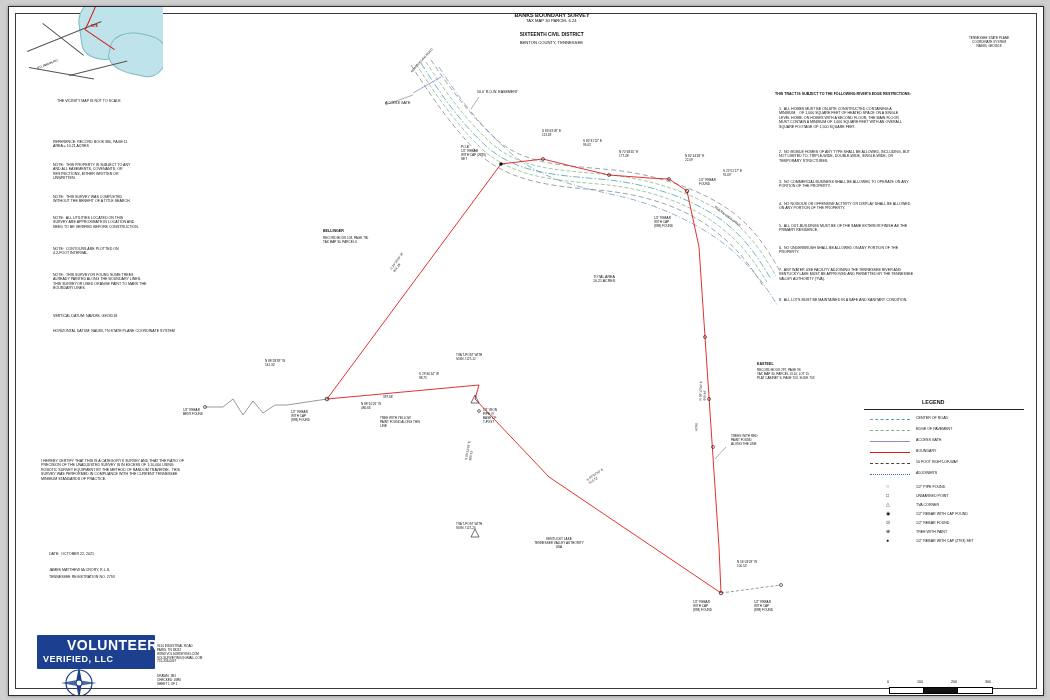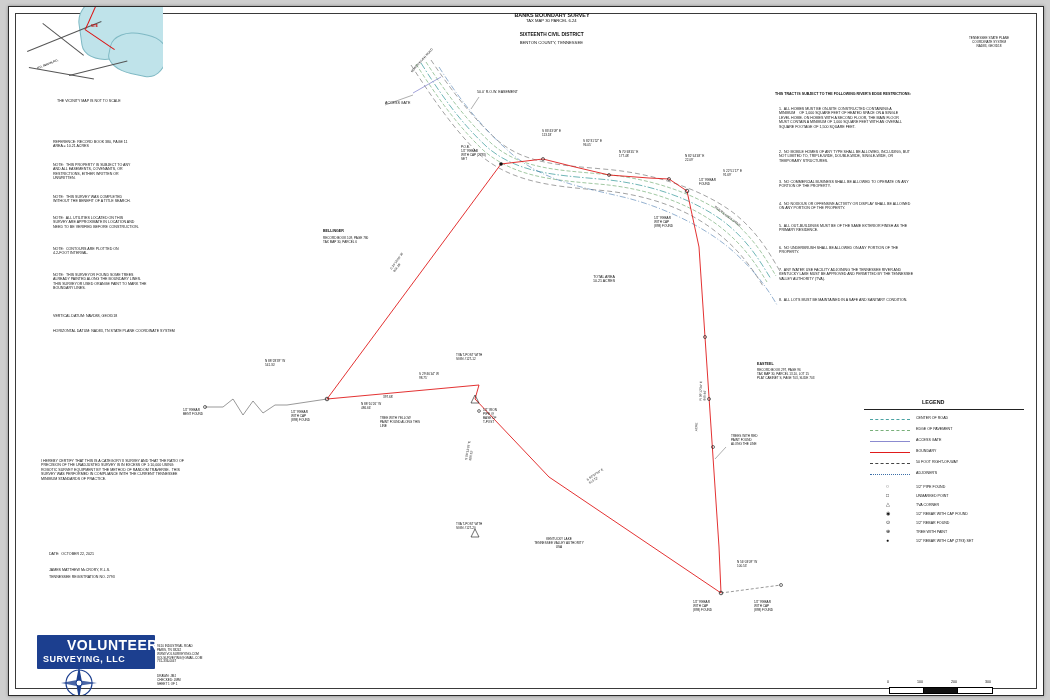--- a/index.html
+++ b/index.html
@@ -333,21 +333,21 @@
 ROBOTIC SURVEY EQUIPMENT BY THE METHOD OF RANDOM TRAVERSE.  THIS
 SURVEY WAS PERFORMED IN COMPLIANCE WITH THE CURRENT TENNESSEE
 MINIMUM STANDARDS OF PRACTICE.</div>
   <div class="t sz35" style="left:40px;top:545px;">DATE:  OCTOBER 22, 2021</div>
   <div class="t sz35" style="left:40px;top:561px;">JAMES MATTHEW McCRORY, R.L.S.</div>
   <div class="t sz35" style="left:40px;top:568px;">TENNESSEE REGISTRATION NO. 2793</div>
 
   <div id="logo">
     <div id="logo-box"></div>
     <div id="logo-text1">VOLUNTEER</div>
-    <div id="logo-text2">SURVEYING, LLC</div>
+    <div id="logo-text2">VERIFIED, LLC</div>
   </div>
   <svg id="compass" viewBox="0 0 44 40">
     <circle cx="22" cy="20" r="13" fill="none" stroke="#1c3f8f" stroke-width="1.2"></circle>
     <polygon points="22,3 25,19 22,37 19,19" fill="#1c3f8f"></polygon>
     <polygon points="4,20 20,17 40,20 20,23" fill="#1c3f8f" opacity=".8"></polygon>
     <circle cx="22" cy="20" r="3" fill="#fff" stroke="#1c3f8f" stroke-width="1"></circle>
   </svg>
   <div class="t sz3" style="left:148px;top:638px;">9410 INDUSTRIAL ROAD
 PARIS, TN 38242
 WWW.VOLSURVEYING.COM

